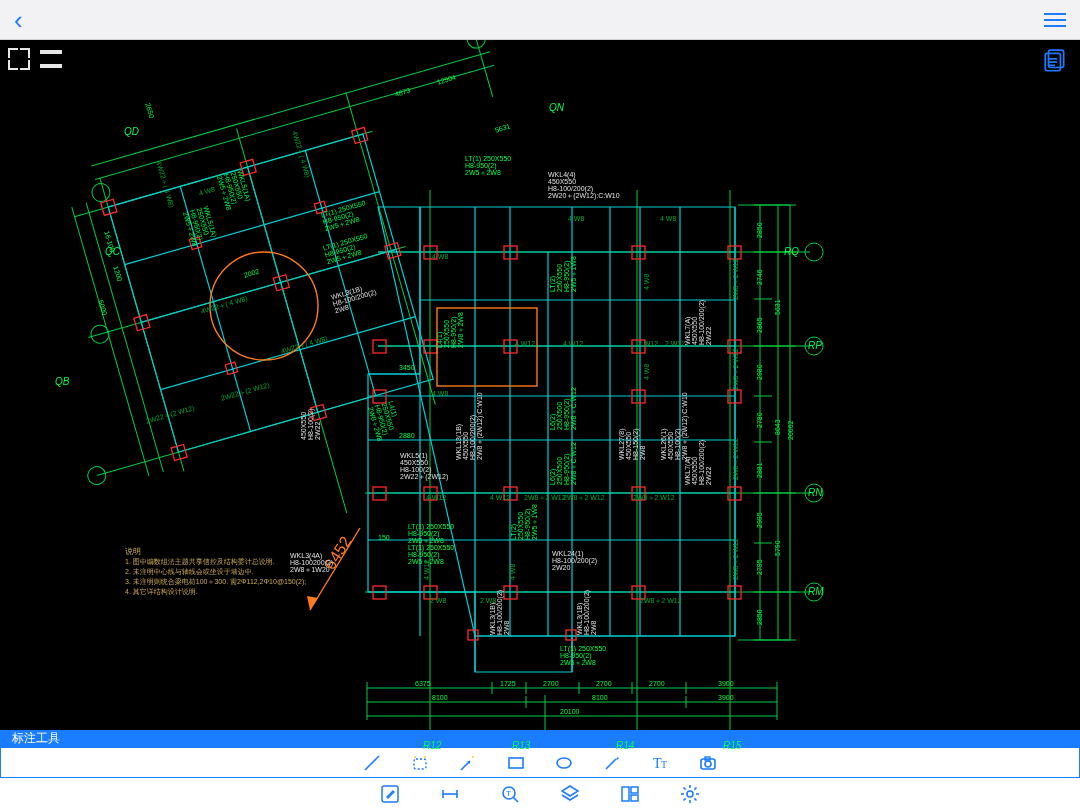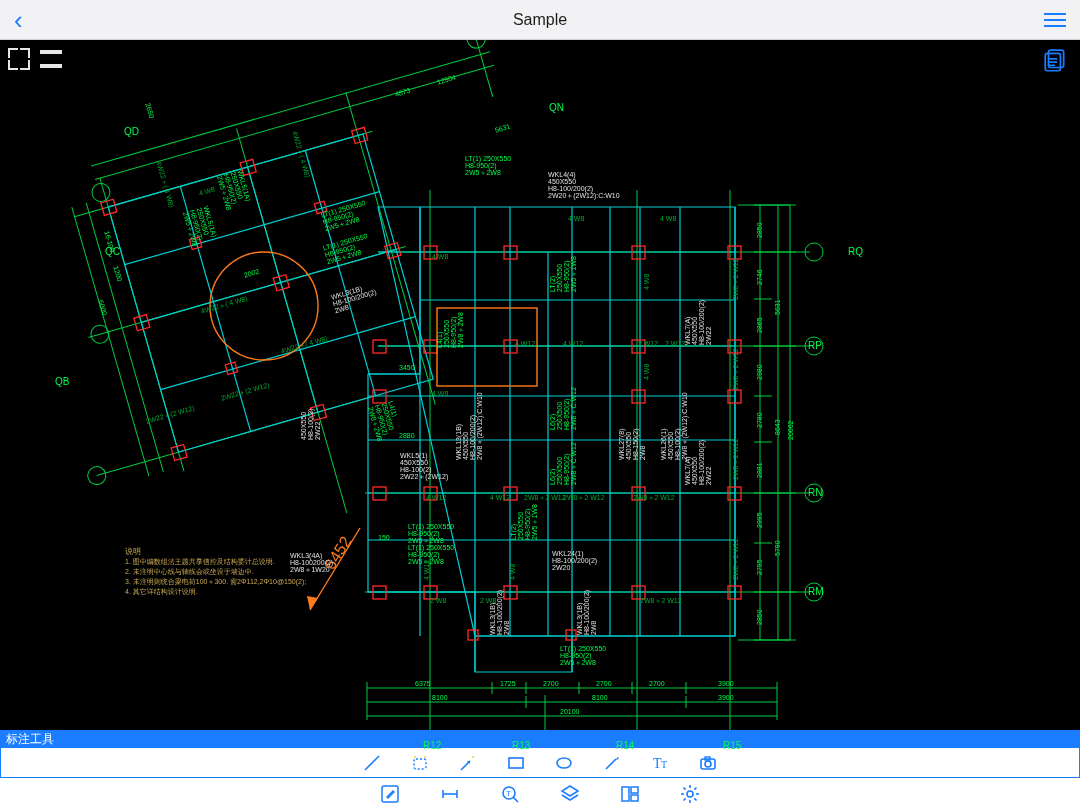--- a/index.html
+++ b/index.html
@@ -95,34 +95,33 @@
     font-size: 7px;
     line-height: 1;
     white-space: pre;
     font-family: Arial, sans-serif;
   }
   .g  { color:#00ff4a; }   
   .dg { color:#00aa33; }   
   .w  { color:#e0e0e0; }   
   .y  { color:#ccaa55; }   
   .or { color:#ff7a1a; }   
-  .gl { font-size: 10px; color:#00ff4a; }   
+  .gl { font-size: 10px; font-style: italic; color:#00ff4a; }   
   .dim { font-size: 7px; color:#00ff4a; }                       
 
   .rot   { transform: rotate(-90deg); transform-origin: left top; }
   .rot16 { transform: rotate(-16deg); transform-origin: left top; } 
   .rot74 { transform: rotate(74deg);  transform-origin: left top; }
 
   
   .anno-strip {
     height: 18px;
     background: #1a7cff;
     display: flex;
-    align-items: center;
-    padding-left: 6px;
+    padding-left: 12px;
   }
   .anno-strip span { color:#fff; font-size: 12px; }
 
   .anno-tools {
     height: 30px;
     display: flex;
     align-items: center;
     justify-content: center;
     gap: 26px;
     border: 1px solid #1a7cff;
@@ -142,21 +141,20 @@
     justify-content: center;
     gap: 38px;
     background: #fff;
   }
 </style>
 </head>
 <body>
 
 <div class="topnav">
   <div class="back-chevron">‹</div>
-  <div class="title">Sample</div>
   <div class="menu-lines">
     <span></span>
       <span></span>
       <span></span>
   </div>
 </div>
 
 <div class="canvas">
 
   <div class="tl-tools">
@@ -338,21 +336,21 @@
       </g>
 
       <g stroke="#ff7a1a" stroke-width="1.4" fill="none">
         <circle cx="264" cy="266" r="54"></circle>
         <rect x="437" y="268" width="100" height="78"></rect>
         <line x1="310" y1="570" x2="360" y2="488"></line>
         <polygon points="310,570 318,558 307,556" fill="#ff7a1a" stroke="none"></polygon>
       </g>
     </svg>
 
-    <span class="lbl gl" style="left:848px;top:207px">RQ</span>
+    <span class="lbl gl" style="left:784px;top:207px">RQ</span>
     <span class="lbl gl" style="left:808px;top:301px">RP</span>
     <span class="lbl gl" style="left:808px;top:448px">RN</span>
     <span class="lbl gl" style="left:808px;top:547px">RM</span>
 
     <span class="lbl gl" style="left:423px;top:701px">R12</span>
     <span class="lbl gl" style="left:512px;top:701px">R13</span>
     <span class="lbl gl" style="left:616px;top:701px">R14</span>
     <span class="lbl gl" style="left:723px;top:701px">R15</span>
 
     <span class="lbl gl" style="left:124px;top:87px">QD</span>

